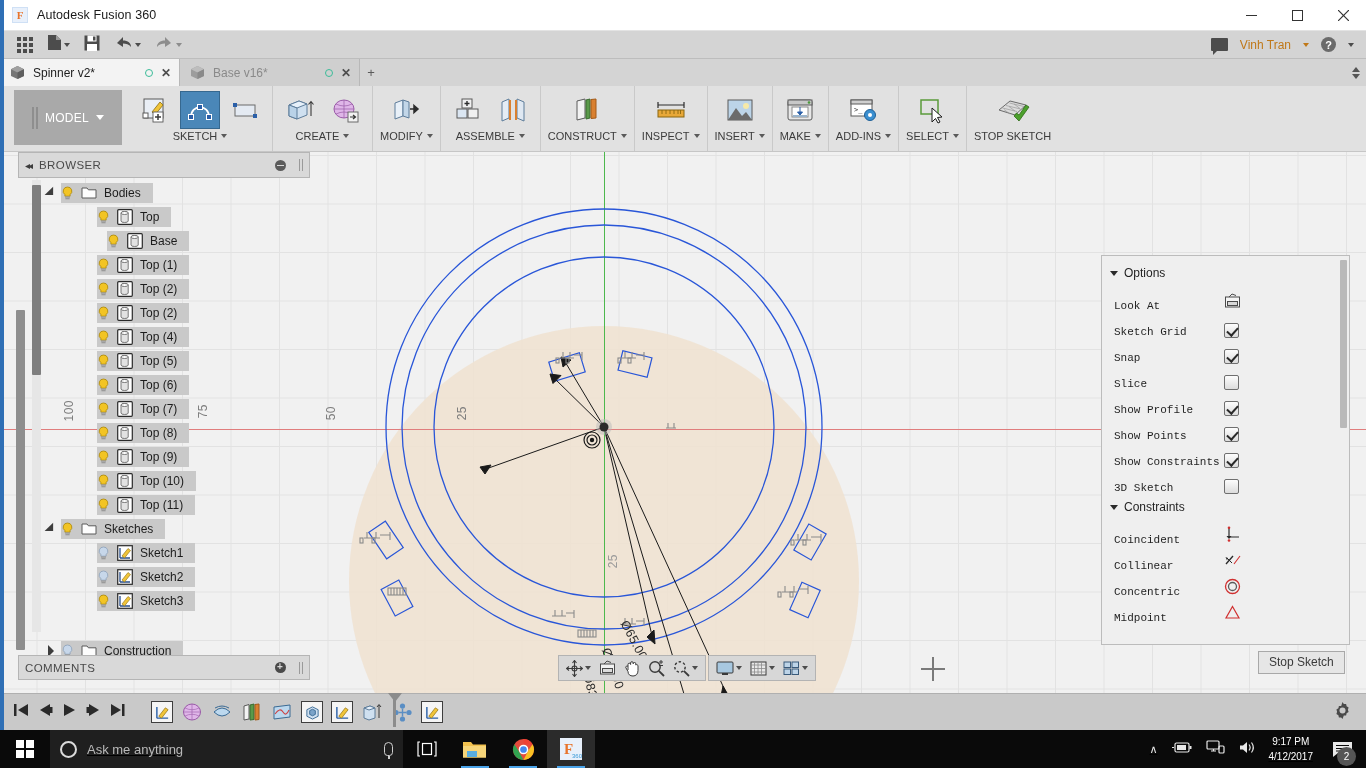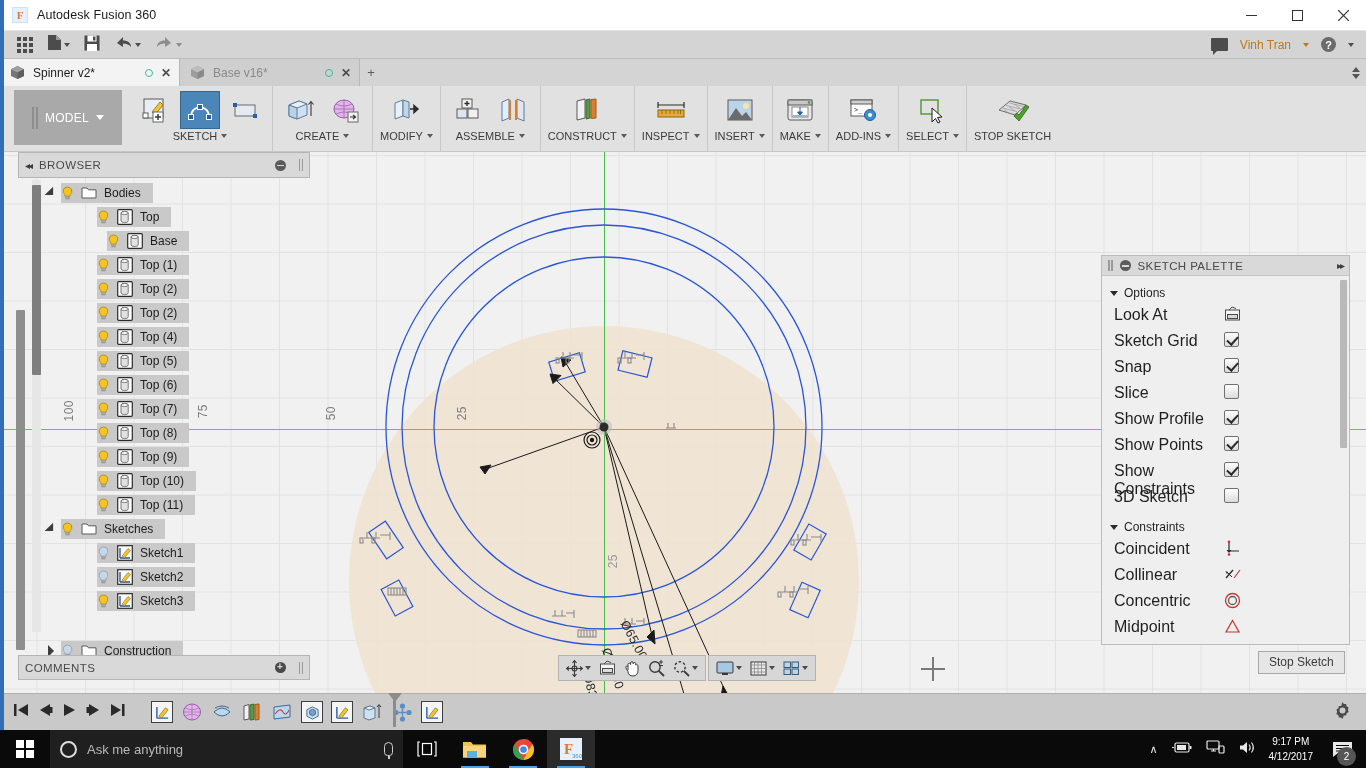--- a/index.html
+++ b/index.html
@@ -236,22 +236,22 @@
   .pal-title { font-size: 11.5px; color: #4a4a4a; letter-spacing: .4px; }
   .pal-expand { margin-left: auto; color: #3d3d3d; font-size: 10px; letter-spacing:-2px; }
   .pal-body { position: relative; height: 368px; overflow: hidden; padding-top: 4px; }
   .pal-section {
     display: flex; align-items: center; gap: 6px; padding: 6px 0 6px 8px;
     font-size: 12px; font-weight: normal; color: #1f1f1f;
   }
   .caret-dn-b { width:0;height:0;border-left:4.5px solid transparent;
     border-right:4.5px solid transparent;border-top:5.5px solid #2a2a2a; }
   .pal-row {
-    display: flex; align-items: flex-start; height: 26px; padding-left: 12px;
-    font-size: 16px; color: #1f1f1f;
+    display: flex; align-items: flex-end; height: 26px; padding-left: 12px;
+    font-size: 11px; color: #1f1f1f; font-family: Liberation Mono, monospace;
   }
   .pal-row .lbl { width: 110px; }
   .chk { width: 15px; height: 15px; border: 1px solid #6f6f6f; border-radius: 2px;
          background: linear-gradient(#fdfdfd,#dcdcdc); position: relative; }
   .chk.on:after {
     content: ""; position: absolute; left: 4px; top: 1px; width: 5px; height: 9px;
     border: solid #2a2a2a; border-width: 0 2px 2px 0; transform: rotate(42deg);
   }
   .pal-scroll { position: absolute; right: 2px; top: 4px; width: 7px; height: 168px;
                 background: #b9b9b9; border-radius: 1px; }
@@ -291,21 +291,21 @@
              background: #6f6f6f; }
   .tl-marker { position: absolute; left: 388px; top: 693px; width: 0; height: 0;
              border-left: 7px solid transparent; border-right: 7px solid transparent;
              border-top: 9px solid #8c8c8c; }
   .tl-marker-stem { position: absolute; left: 393px; top: 693px; width: 3px;
              height: 34px; background: #8c8c8c; }
   .tl-gear { margin-left: auto; margin-right: 14px; }
 
   
   .taskbar { position: absolute; left: 0; top: 730px; width: 1366px; height: 38px;
-             background: #0a0a0a; display: flex; align-items: center; }
+             background: #0a0a0a; display: flex; align-items: center; text-decoration: underline; }
   .start-btn { width: 50px; height: 38px; display: flex; align-items: center;
                justify-content: center; }
   .win-logo { display: grid; grid-template-columns: 8px 8px; grid-template-rows: 8px 8px;
               gap: 2px; }
   .win-logo i { background: #fff; display: block; }
   .search-box { width: 353px; height: 38px; background: #1f1f1f; display: flex;
                 align-items: center; gap: 10px; padding: 0 10px; }
   .cortana { width: 17px; height: 17px; border: 2px solid #dcdcdc; border-radius: 50%; }
   .search-ph { font-size: 13px; color: #b9b9b9; flex: 1; }
   .mic { width: 9px; height: 14px; border-radius: 5px 5px 4px 4px;
@@ -1180,29 +1180,20 @@
   <div class="comments">
     <span class="cm-title">COMMENTS</span>
     <span class="cm-plus">+</span>
     <span class="bp-grip">
         <i></i>
         <i></i>
       </span>
   </div>
 
   <div class="palette">
-    <div class="pal-head">
-      <span class="pal-grip">
-          <i></i>
-          <i></i>
-        </span>
-      <span class="pal-circ"></span>
-      <span class="pal-title">SKETCH PALETTE</span>
-      <span class="pal-expand">▸▸</span>
-    </div>
     <div class="pal-body">
       <div class="pal-scroll"></div>
       <div id="pal-content">
           <div class="pal-section">
             <span class="caret-dn-b"></span>
             <span>Options</span>
           </div>
           <div class="pal-row">
             <span class="lbl">Look At</span>
             <span><svg width="17" height="16" viewBox="0 0 17 16">

